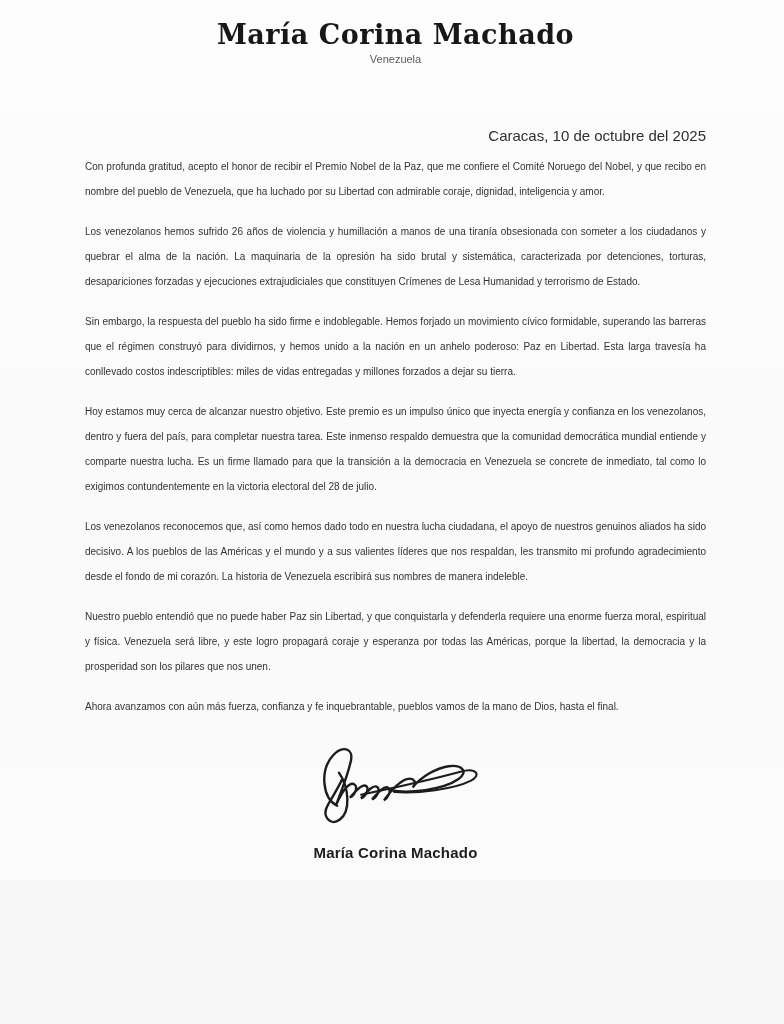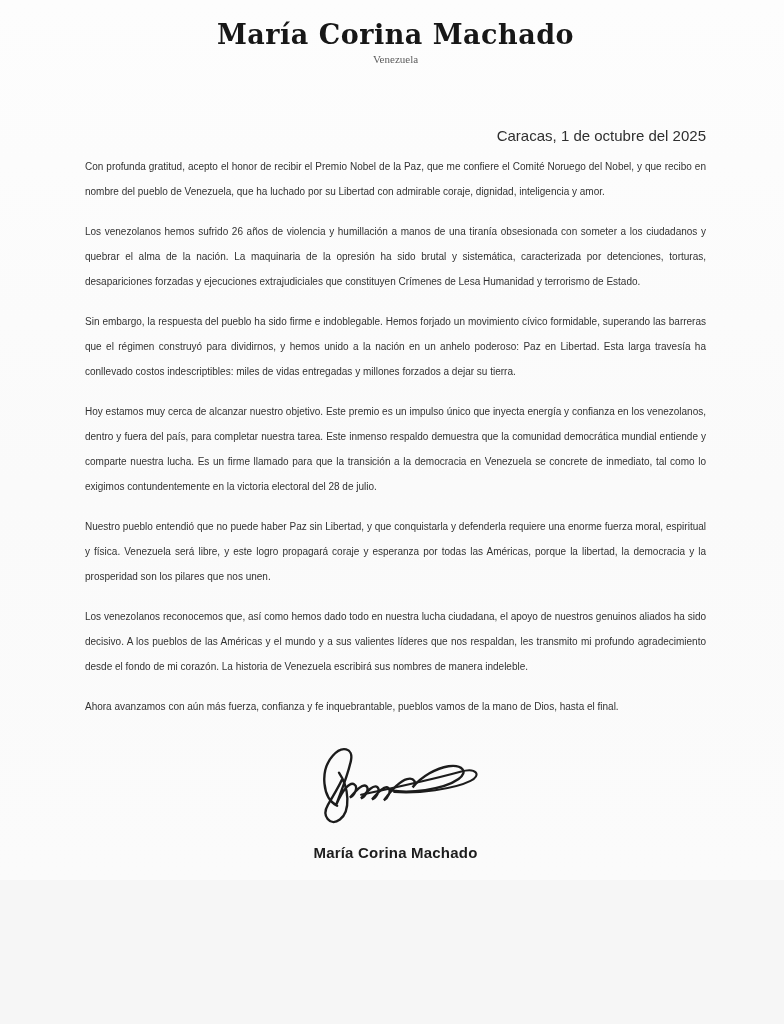--- a/index.html
+++ b/index.html
@@ -26,21 +26,21 @@
   .letterhead-name {
     font-family: "DejaVu Serif", "Liberation Serif", serif;
     font-weight: 700;
     font-size: 27px;
     letter-spacing: 0.5px;
     color: #171717;
     margin: 0;
     line-height: 1.1;
   }
   .letterhead-country {
-    font-family: Liberation Serif, serif;
+    font-family: Liberation Sans, sans-serif;
     font-size: 11px;
     color: #5c5c5c;
     margin-top: 3px;
   }
   .dateline {
     text-align: right;
     font-size: 15px;
     color: #2f2f2f;
     margin-top: 62px;
     margin-bottom: 10px;
@@ -72,29 +72,29 @@
 </head>
 <body>
 
 <div class="page">
 
   <div class="letterhead">
     <h1 class="letterhead-name">María Corina Machado</h1>
     <div class="letterhead-country">Venezuela</div>
   </div>
 
-  <div class="dateline">Caracas, 1 de octubre del 2025</div>
+  <div class="dateline">Caracas, 10 de octubre del 2025</div>
 
   <div class="body-text">
     <p>Con profunda gratitud, acepto el honor de recibir el Premio Nobel de la Paz, que me confiere el Comité Noruego del Nobel, y que recibo en nombre del pueblo de Venezuela, que ha luchado por su Libertad con admirable coraje, dignidad, inteligencia y amor.</p>
     <p>Los venezolanos hemos sufrido 26 años de violencia y humillación a manos de una tiranía obsesionada con someter a los ciudadanos y quebrar el alma de la nación. La maquinaria de la opresión ha sido brutal y sistemática, caracterizada por detenciones, torturas, desapariciones forzadas y ejecuciones extrajudiciales que constituyen Crímenes de Lesa Humanidad y terrorismo de Estado.</p>
     <p>Sin embargo, la respuesta del pueblo ha sido firme e indoblegable. Hemos forjado un movimiento cívico formidable, superando las barreras que el régimen construyó para dividirnos, y hemos unido a la nación en un anhelo poderoso: Paz en Libertad. Esta larga travesía ha conllevado costos indescriptibles: miles de vidas entregadas y millones forzados a dejar su tierra.</p>
     <p>Hoy estamos muy cerca de alcanzar nuestro objetivo. Este premio es un impulso único que inyecta energía y confianza en los venezolanos, dentro y fuera del país, para completar nuestra tarea. Este inmenso respaldo demuestra que la comunidad democrática mundial entiende y comparte nuestra lucha. Es un firme llamado para que la transición a la democracia en Venezuela se concrete de inmediato, tal como lo exigimos contundentemente en la victoria electoral del 28 de julio.</p>
+    <p>Los venezolanos reconocemos que, así como hemos dado todo en nuestra lucha ciudadana, el apoyo de nuestros genuinos aliados ha sido decisivo. A los pueblos de las Américas y el mundo y a sus valientes líderes que nos respaldan, les transmito mi profundo agradecimiento desde el fondo de mi corazón. La historia de Venezuela escribirá sus nombres de manera indeleble.</p>
     <p>Nuestro pueblo entendió que no puede haber Paz sin Libertad, y que conquistarla y defenderla requiere una enorme fuerza moral, espiritual y física. Venezuela será libre, y este logro propagará coraje y esperanza por todas las Américas, porque la libertad, la democracia y la prosperidad son los pilares que nos unen.</p>
-    <p>Los venezolanos reconocemos que, así como hemos dado todo en nuestra lucha ciudadana, el apoyo de nuestros genuinos aliados ha sido decisivo. A los pueblos de las Américas y el mundo y a sus valientes líderes que nos respaldan, les transmito mi profundo agradecimiento desde el fondo de mi corazón. La historia de Venezuela escribirá sus nombres de manera indeleble.</p>
     <p>Ahora avanzamos con aún más fuerza, confianza y fe inquebrantable, pueblos vamos de la mano de Dios, hasta el final.</p>
   </div>
 
   <div class="signature-block">
     <svg class="signature-scribble" viewBox="0 0 200 100" fill="none" xmlns="http://www.w3.org/2000/svg">
 
       <path d="M36 78
                C20 70 17 40 31 24
                C41 12 54 15 51 29
                C47 47 40 63 35 77

